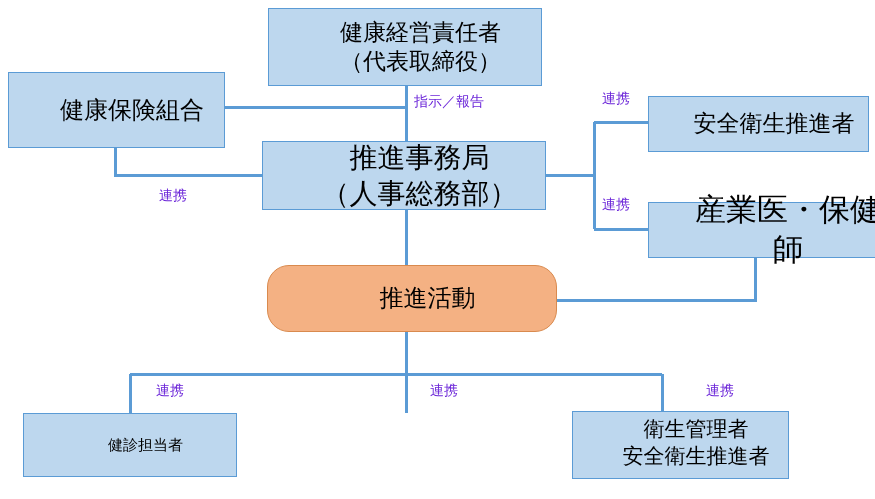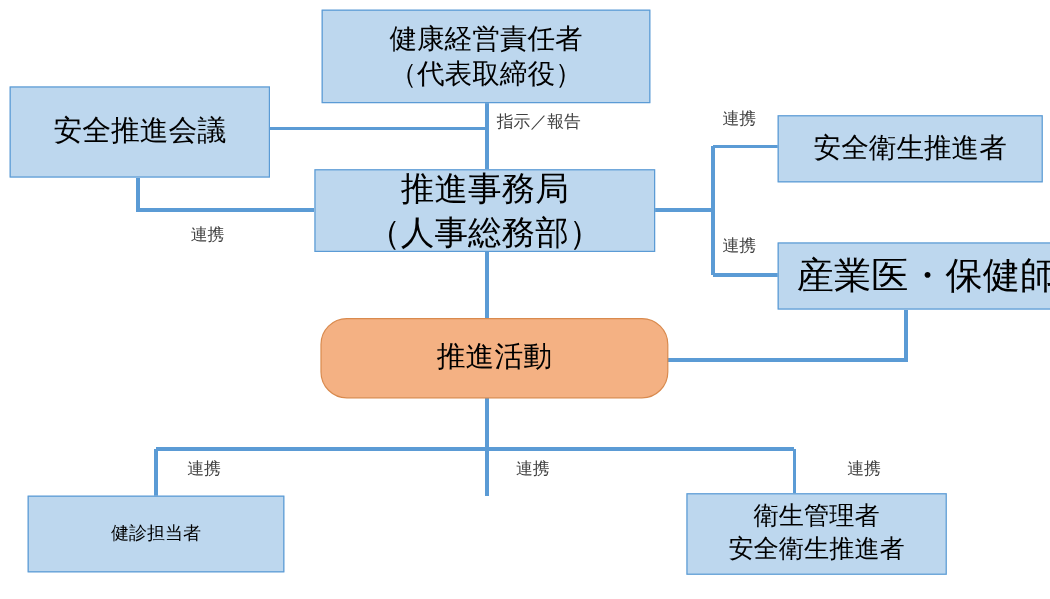--- a/index.html
+++ b/index.html
@@ -25,37 +25,38 @@
   .node {
     position: absolute;
     box-sizing: border-box;
     display: flex;
     align-items: center;
     justify-content: center;
     text-align: center;
     line-height: 1.28;
     color: #000000;
     z-index: 3;
+    padding-left: 31px;
   }
   .node.blue {
     background: #bdd7ee;
     border: 1.5px solid #5b9bd5;
   }
   .node.orange {
     background: #f4b183;
     border: 1.5px solid #d98A4e;
     border-radius: 22px;
   }
   .node .txt {
     display: block;
     white-space: pre-line;
   }
   .edge-label {
     position: absolute;
-    color: #404040;
+    color: #6d28d9;
     font-size: 14px;
     line-height: 1;
     background: transparent;
     white-space: nowrap;
     z-index: 4;
   }
 </style>
 </head>
 <body>
 
@@ -91,21 +92,21 @@
       <line x1="662" y1="374" x2="662" y2="411"></line>
     </g>
   </svg>
 
   <div class="node blue" style="left:268px; top:8px; width:274px; height:78px; font-size:23px;">
     <span class="txt">健康経営責任者
 （代表取締役）</span>
   </div>
 
   <div class="node blue" style="left:8px; top:72px; width:217px; height:76px; font-size:24px;">
-    <span class="txt">安全推進会議</span>
+    <span class="txt">健康保険組合</span>
   </div>
 
   <div class="node blue" style="left:262px; top:141px; width:284px; height:69px; font-size:28px;">
     <span class="txt">推進事務局
 （人事総務部）</span>
   </div>
 
   <div class="node blue" style="left:648px; top:96px; width:221px; height:56px; font-size:23px;">
     <span class="txt">安全衛生推進者</span>
   </div>
@@ -116,21 +117,21 @@
 
   <div class="node orange" style="left:267px; top:265px; width:290px; height:67px; font-size:24px;">
     <span class="txt">推進活動</span>
   </div>
 
   <div class="node blue" style="left:23px; top:413px; width:214px; height:64px; font-size:15px;">
     <span class="txt">健診担当者</span>
   </div>
 
 
-  <div class="node blue" style="left:572px; top:411px; width:217px; height:68px; font-size:21px;">
+  <div class="node blue" style="left:572px; top:411px; width:217px; height:68px; font-size:21px;font-family:Liberation Mono, monospace;">
     <span class="txt">衛生管理者
 安全衛生推進者</span>
   </div>
 
   <div class="edge-label" style="left:414px; top:94px;">指示／報告</div>
 
   <div class="edge-label" style="left:159px; top:188px;">連携</div>
 
   <div class="edge-label" style="left:602px; top:91px;">連携</div>
 

